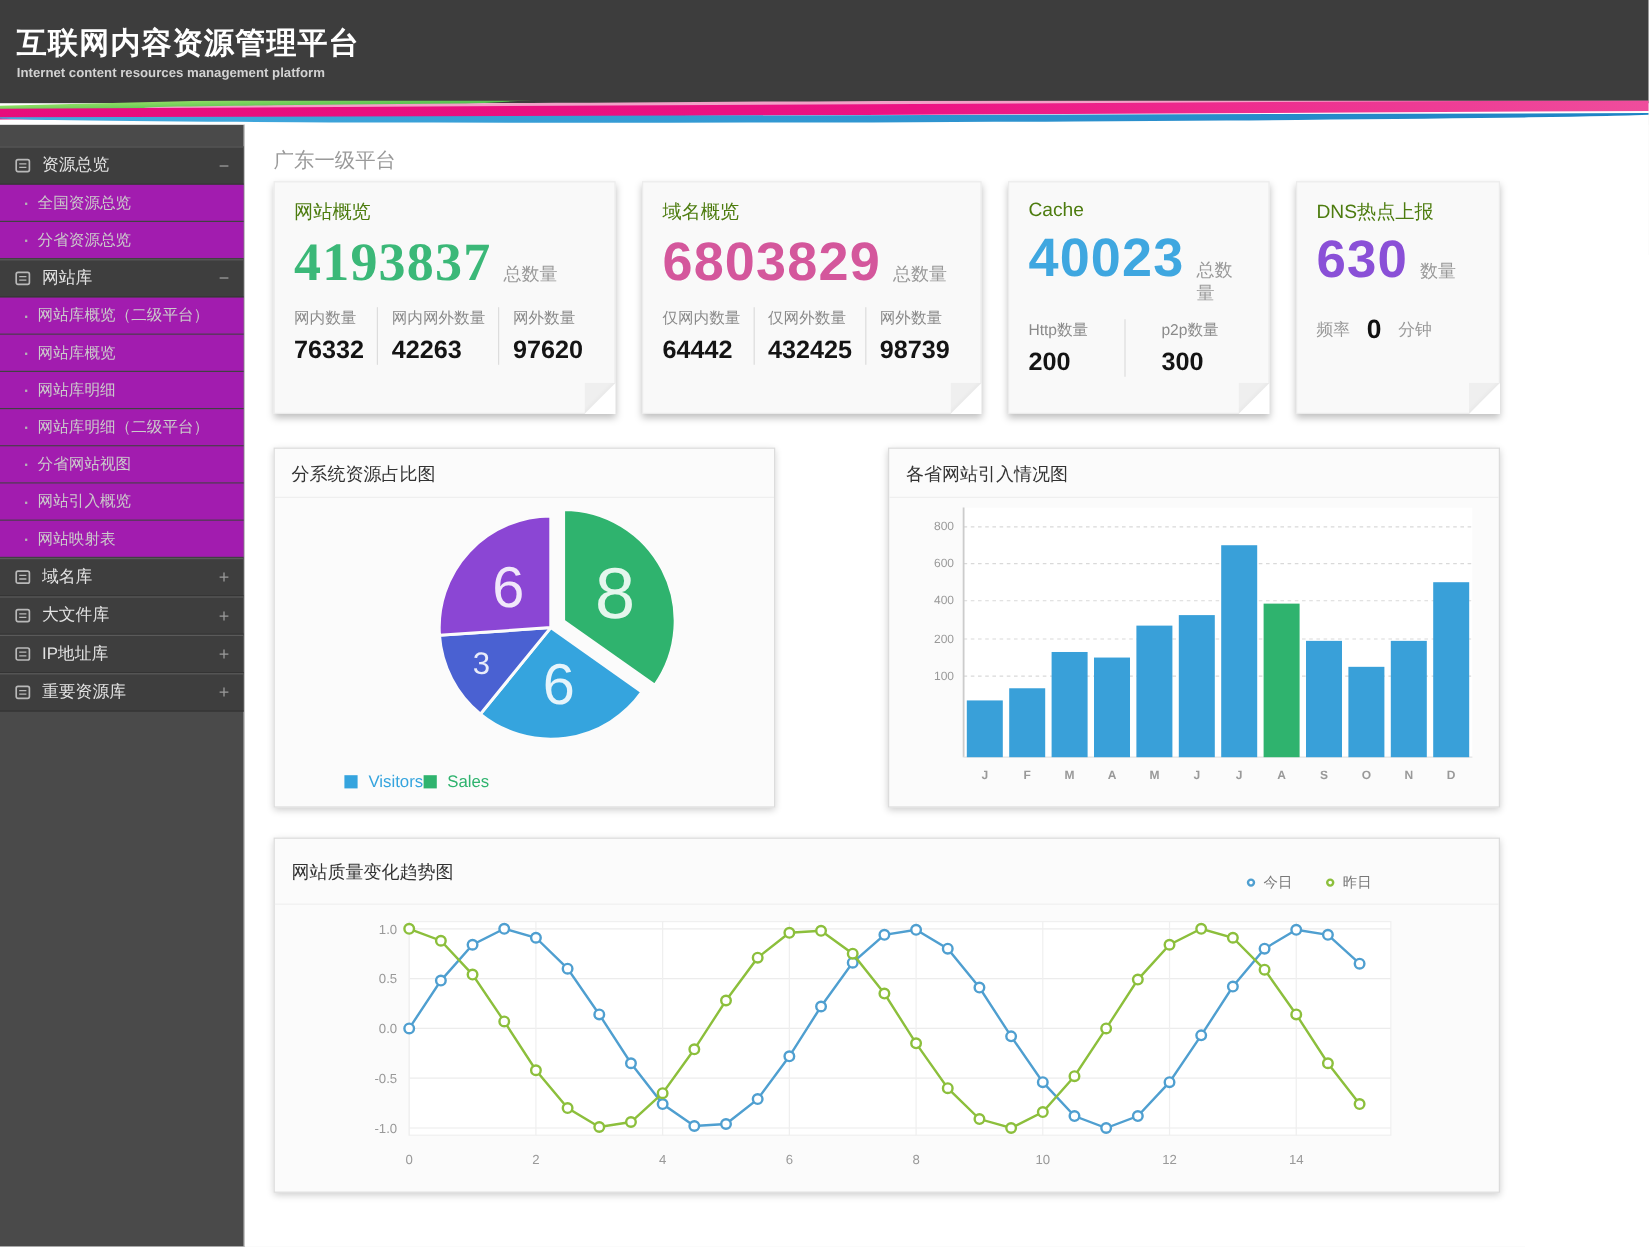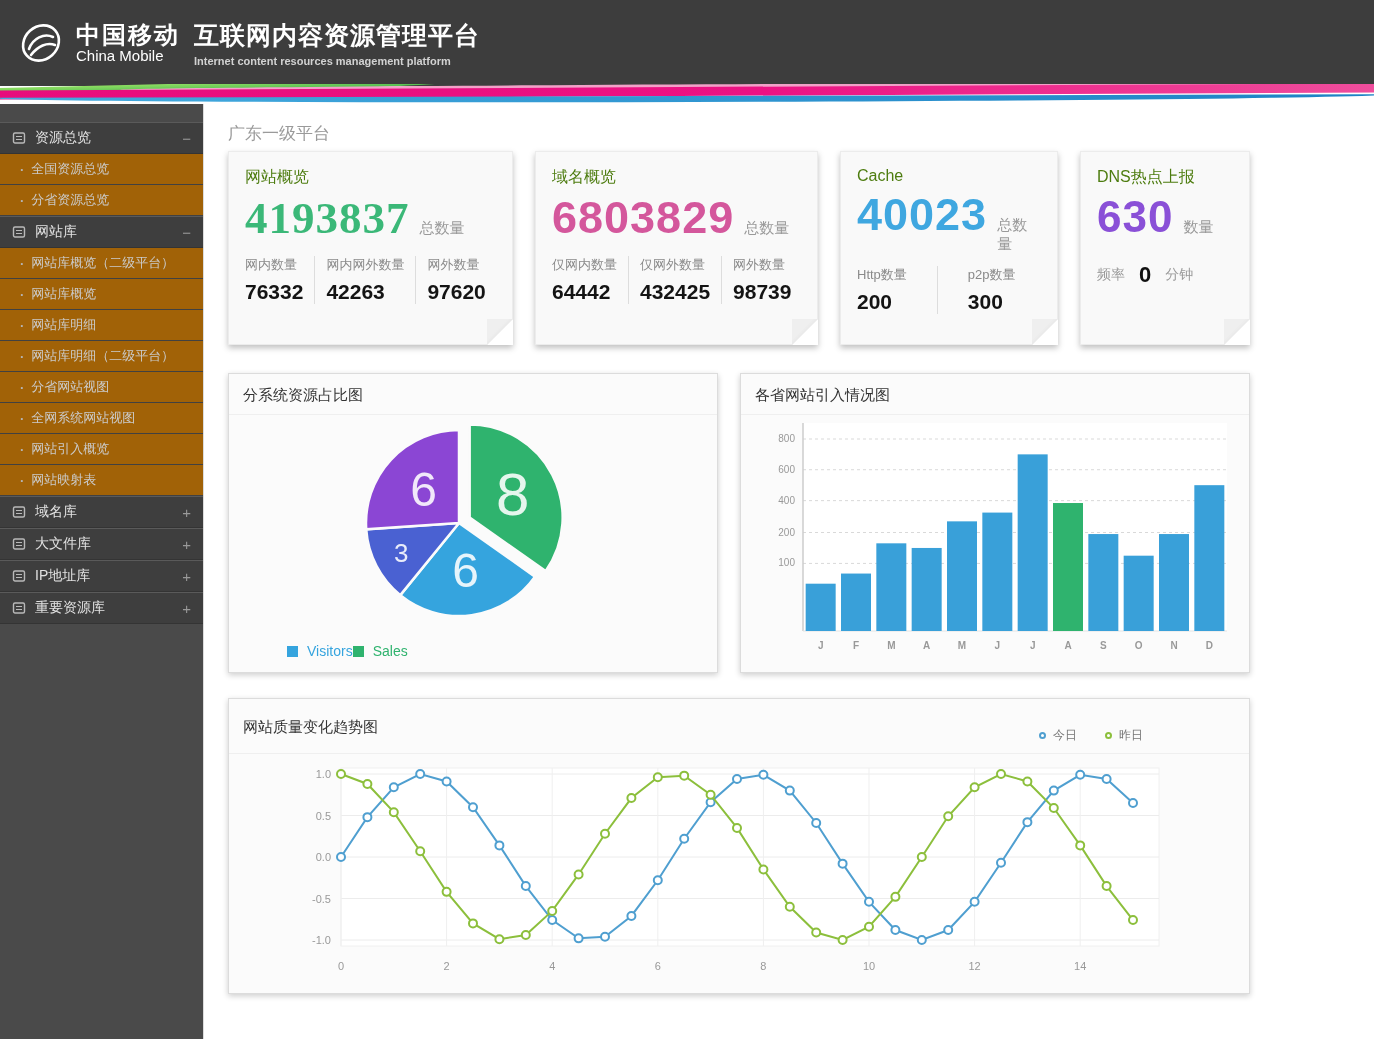--- a/index.html
+++ b/index.html
@@ -30,21 +30,21 @@
   .stripe-pink-light { left:120px; top:0; width:1300px; height:6px; background:#f2a1c8; transform:rotate(-0.25deg); border-radius:50%; }
   .stripe-pink { left:-8px; top:3px; width:1400px; height:9px; background:linear-gradient(90deg,#e70d7c,#ec1283 55%,#ef4f9d); transform:rotate(-0.3deg); }
   .stripe-blue { left:-8px; top:12px; width:1400px; height:6px; background:linear-gradient(90deg,#44abdf,#1d82c4); transform:rotate(-0.15deg); border-radius:0 0 50% 50%/0 0 100% 100%; }
 
   
   .sidebar { position:absolute; left:0; top:104px; width:204px; height:935px; background:#4a4a4a; border-right:1px solid #dcdcdc; z-index:2; }
   .user-panel { display:flex; gap:10px; padding:16px 10px 14px 12px; color:#dcdcdc; font-size:12.5px; line-height:1.75; }
   .menu { margin-top:18px; }
   .side-header { height:32px; display:flex; align-items:center; gap:9px; padding:0 12px; background:#3e3e3e; border-top:1px solid #5a5a5a; border-bottom:1px solid #343434; color:#e2e2e2; font-size:14px; cursor:pointer; }
   .side-toggle { margin-left:auto; color:#999; font-size:15px; }
-  .side-item { height:31px; display:flex; align-items:center; padding-left:20px; background:#a16207; border-bottom:1px solid #414141; color:#cbcbcb; font-size:13px; cursor:pointer; white-space:nowrap; }
+  .side-item { height:31px; display:flex; align-items:center; padding-left:20px; background:#a21caf; border-bottom:1px solid #414141; color:#cbcbcb; font-size:13px; cursor:pointer; white-space:nowrap; }
   .side-item::before { content:"·"; margin-right:7px; color:#b5b5b5; font-weight:bold; }
 
   
   .main { position:absolute; left:205px; top:104px; width:1169px; height:935px; background:#fff; }
   .page-title { position:absolute; left:23px; top:18px; font-size:17px; color:#9a9a9a; }
 
   .cards-row { position:absolute; left:23px; top:47px; display:flex; gap:22px; }
   .card { position:relative; background:#f9f9f9; border:1px solid #ececec; box-shadow:0 3px 6px rgba(0,0,0,.25); height:194px; padding:15px 16px; }
   .card-1 { width:285px; } .card-2 { width:283px; } .card-3 { width:218px; } .card-4 { width:170px; }
   .card-title { font-size:16px; color:#4d7c0f; }
@@ -58,21 +58,21 @@
   .stat + .stat { border-left:1px solid #ddd; }
   .stat-label { font-size:13px; color:#8a8a8a; margin-bottom:6px; white-space:nowrap; }
   .stat-value { font-size:21px; font-weight:bold; color:#141414; }
   .freq-row { display:flex; align-items:center; gap:14px; margin-top:20px; }
   .freq-label, .freq-unit { font-size:14px; color:#999; }
   .freq-value { font-size:22px; font-weight:bold; color:#111; }
   .fold-cut { position:absolute; right:-1px; bottom:-1px; width:26px; height:26px; background:#fff; clip-path:polygon(100% 0,100% 100%,0 100%); }
   .fold-flap { position:absolute; right:-1px; bottom:-1px; width:26px; height:26px; background:linear-gradient(315deg,#c9c9c9,#efefef 60%); clip-path:polygon(0 0,100% 0,0 100%); box-shadow:-1px -1px 2px rgba(0,0,0,.12); }
 
   .panel { position:absolute; background:#fbfbfb; border:1px solid #dcdcdc; box-shadow:0 2px 6px rgba(0,0,0,.2); }
-  #panel-pie  { left:23px;  top:269px; width:490px;  height:300px; }
+  #panel-pie  { left:23px;  top:269px; width:418px;  height:300px; }
   #panel-bar  { left:535px; top:269px; width:510px;  height:300px; }
   #panel-line { left:23px;  top:594px; width:1022px; height:296px; }
   .panel-title-row { display:flex; align-items:center; padding:12px 14px 9px; border-bottom:1px solid #efefef; }
   .panel-title { font-size:15px; color:#333; }
   .chart-mount { display:block; }
   svg text { font-family:"Liberation Sans","DejaVu Sans",sans-serif; }
 
   .pie-legend { position:absolute; left:58px; bottom:13px; display:flex; font-size:14px; }
   .pie-legend .pl-item { display:flex; align-items:center; cursor:pointer; }
   .legend-sq { width:11px; height:11px; display:inline-block; margin-right:9px; }
@@ -80,33 +80,20 @@
   .line-legend { margin-left:auto; margin-right:92px; display:flex; gap:28px; align-items:center; }
   .ll-item { display:flex; align-items:center; gap:7px; font-size:12px; color:#777; cursor:pointer;margin-top:16px; }
   .legend-ring { width:7px; height:7px; border-radius:50%; border:2px solid; background:#fff; display:inline-block; }
 </style>
 </head>
 <body>
 
 <div id="page">
 
   <div class="header">
-    <div class="brand">
-      <svg width="50" height="50" viewBox="0 0 50 50">
-        <g fill="none" stroke="#fff" stroke-width="2.6" stroke-linecap="round">
-          <ellipse cx="25" cy="25" rx="19" ry="16.5" transform="rotate(-42 25 25)"></ellipse>
-          <path d="M13 31 C17 20, 28 15, 37 19"></path>
-          <path d="M15 37 C22 28, 31 24, 39 27"></path>
-        </g>
-      </svg>
-      <div class="brand-txt">
-        <div class="brand-cn">中国移动</div>
-        <div class="brand-en">China Mobile</div>
-      </div>
-    </div>
     <div class="title-block">
       <div class="app-title">互联网内容资源管理平台</div>
       <div class="app-sub">Internet content resources management platform</div>
     </div>
   </div>
 
   <div class="nav">
     <div class="nav-item active">
       <svg class="nicon" viewBox="0 0 28 28">
         <g fill="none" stroke="currentColor" stroke-width="2">
@@ -224,23 +211,20 @@
           <span>网站库概览</span>
         </div>
       <div class="side-item">
           <span>网站库明细</span>
         </div>
       <div class="side-item">
           <span>网站库明细（二级平台）</span>
         </div>
       <div class="side-item">
           <span>分省网站视图</span>
-        </div>
-      <div class="side-item">
-          <span>全网系统网站视图</span>
         </div>
       <div class="side-item">
           <span>网站引入概览</span>
         </div>
       <div class="side-item">
           <span>网站映射表</span>
         </div>
 
       <div class="side-header">
         <svg width="14" height="14" viewBox="0 0 14 14">

